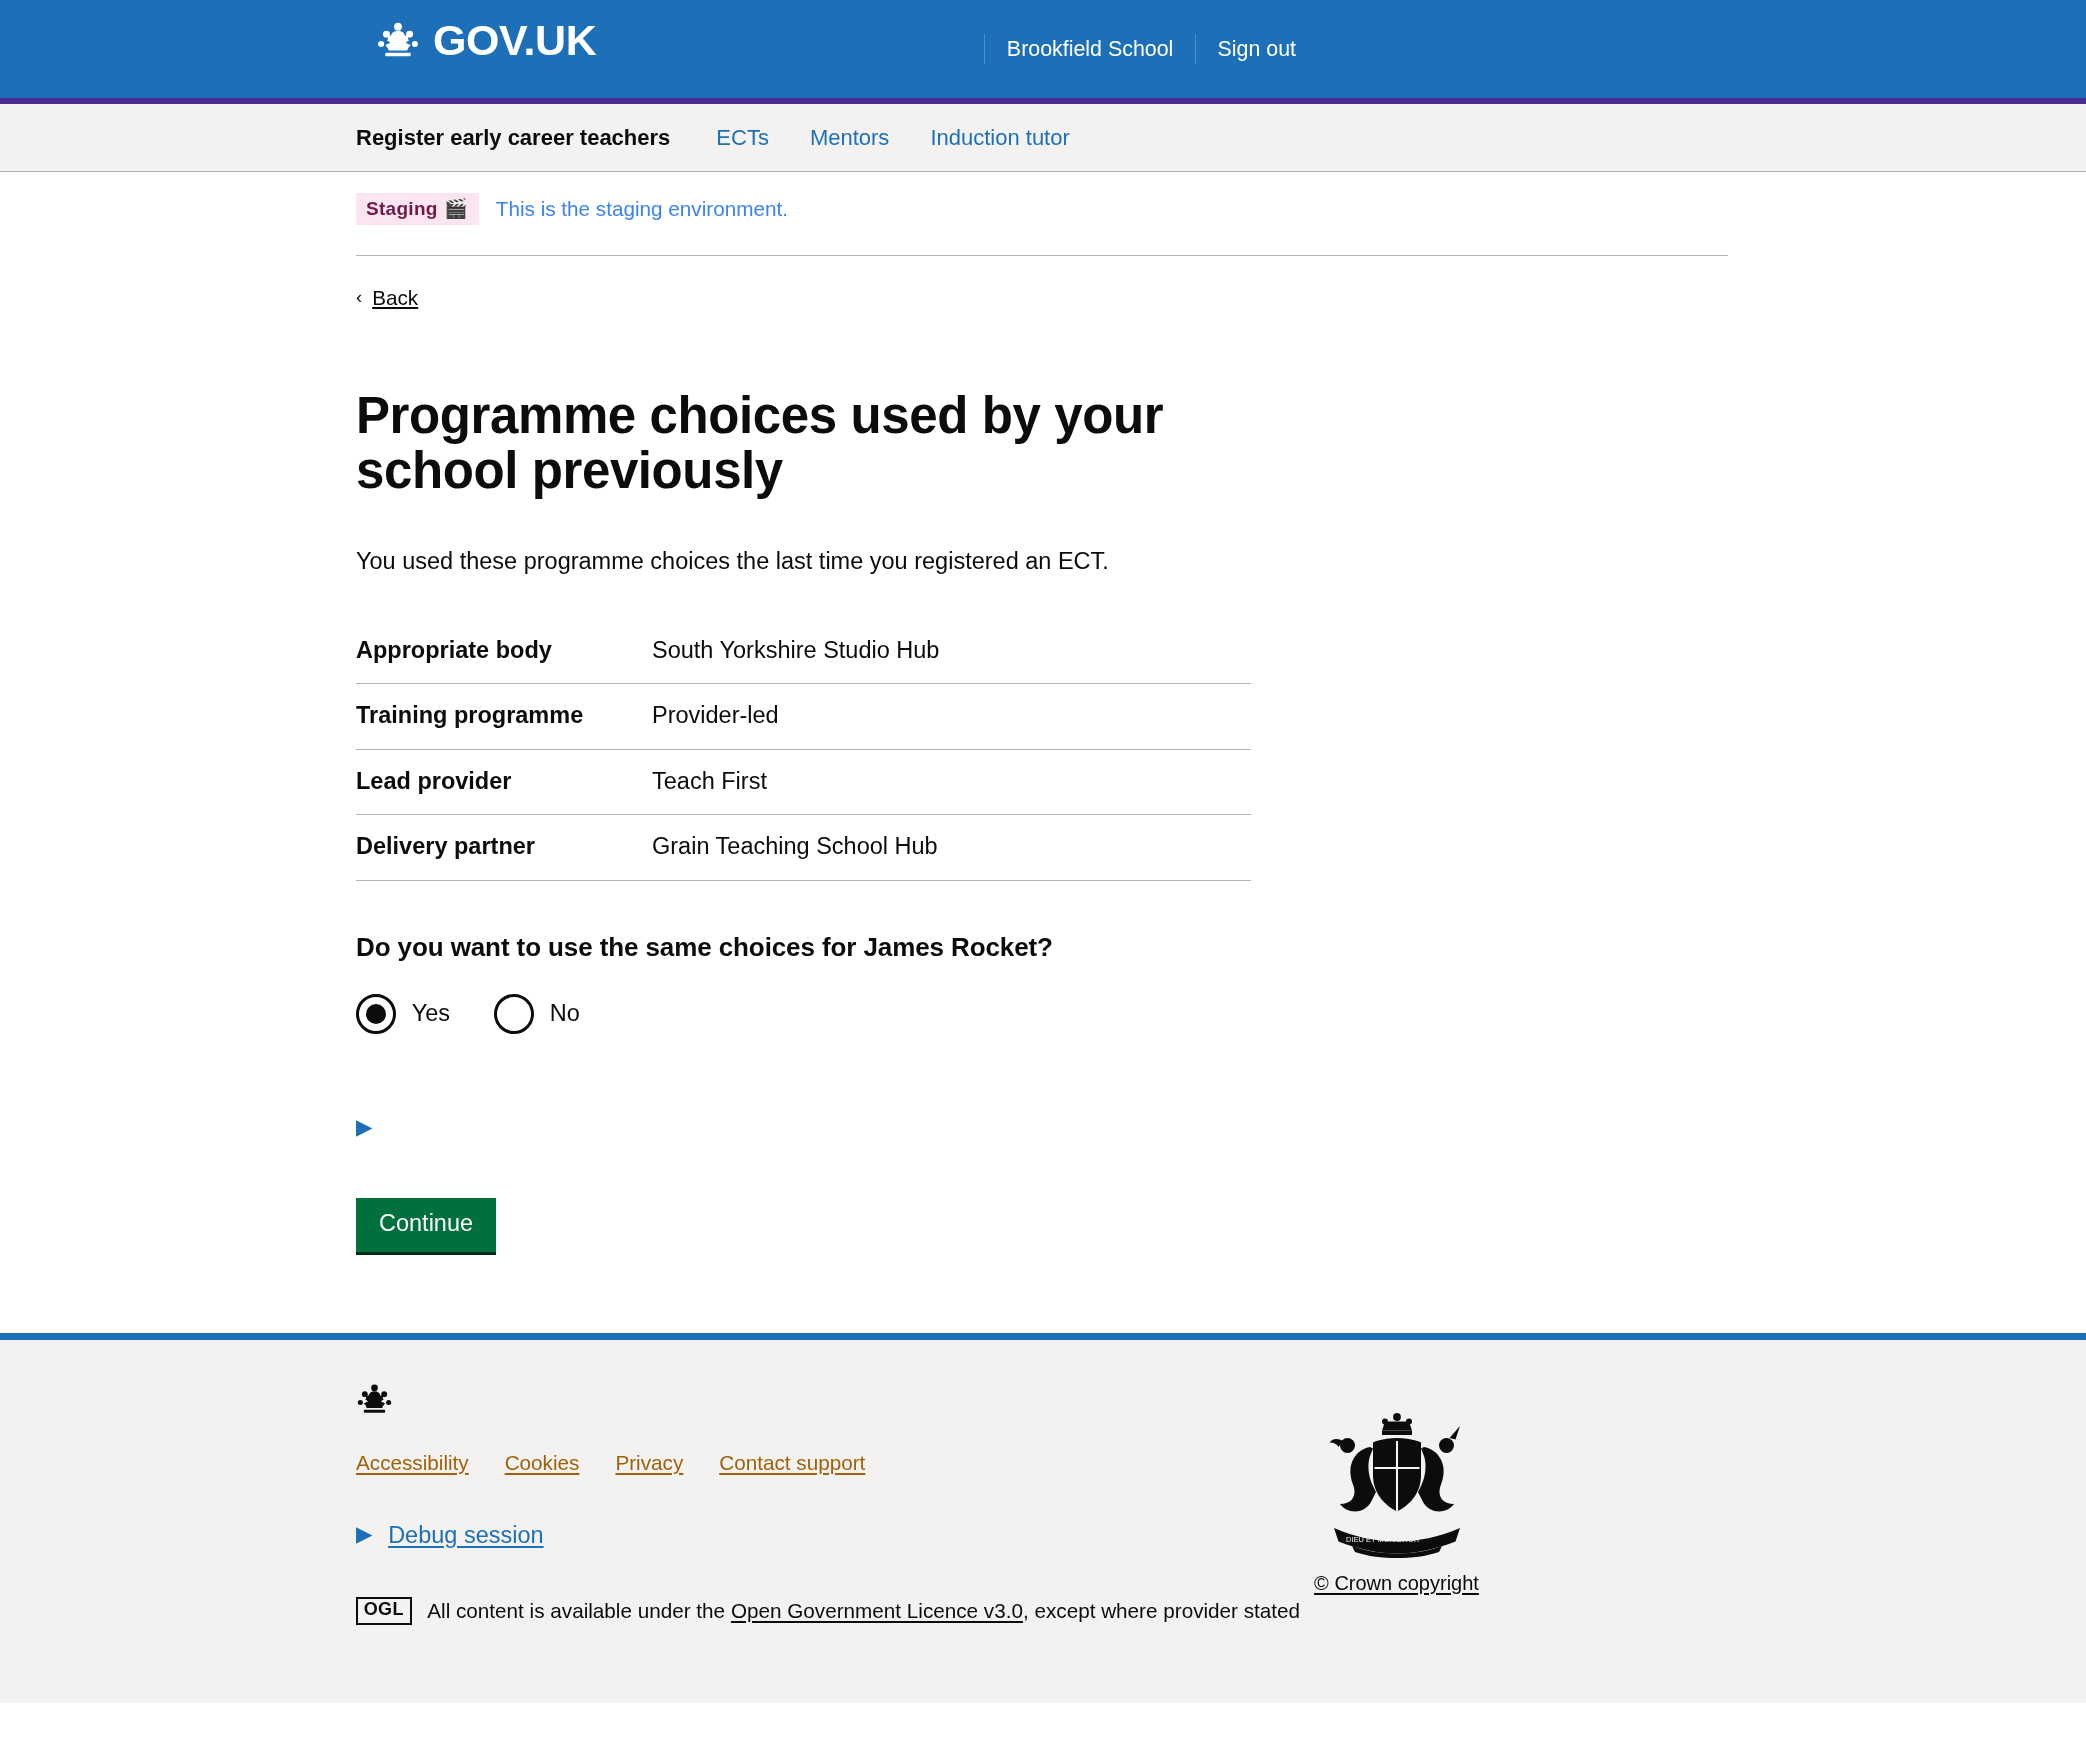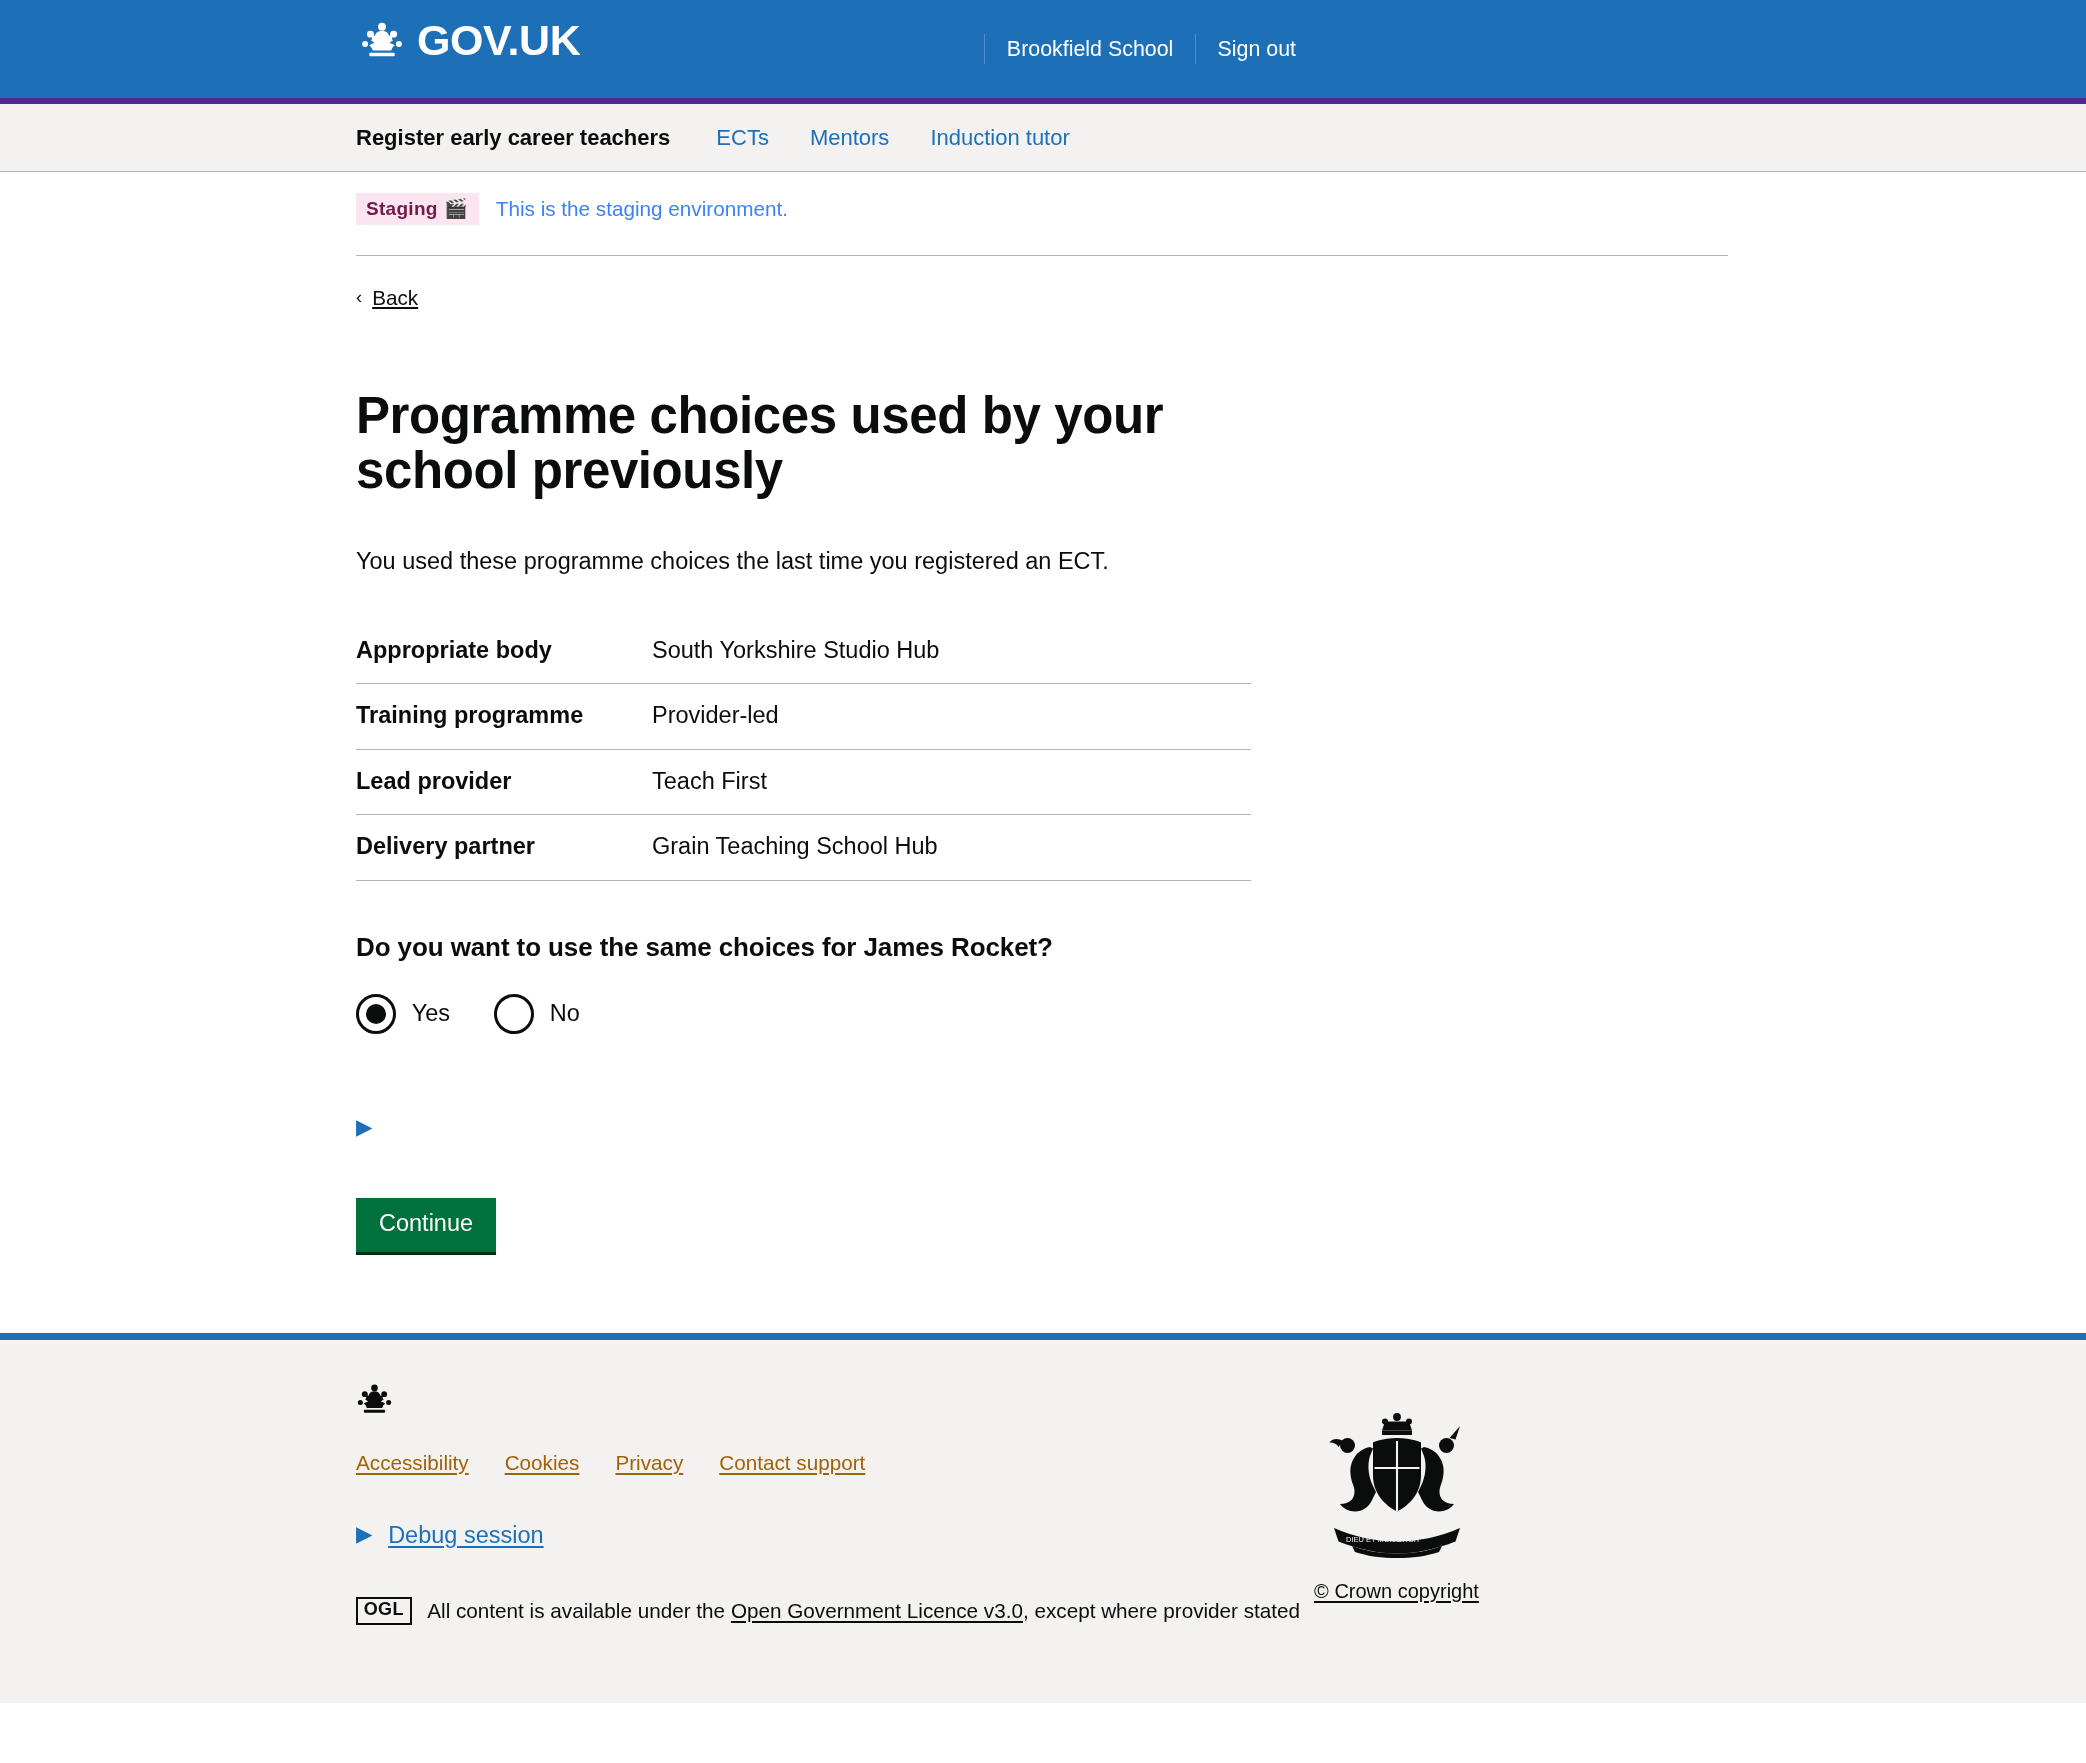--- a/index.html
+++ b/index.html
@@ -18,21 +18,21 @@
     height: 98px;
     position: relative;
   }
   .header-inner {
     width: 2087px;
     height: 98px;
     position: relative;
   }
   .brand {
     position: absolute;
-    left: 360px;
+    left: 376px;
     top: 18.5px;
     display: flex;
     align-items: center;
     gap: 13px;
     text-decoration: none;
   }
   .crown {
     width: 44px;
     height: 37px;
     display: block;
@@ -355,21 +355,21 @@
   .crest-block {
     position: absolute;
     right: 264px;
     top: 27px;
     text-align: center;
     width: 185px;
   }
   .crest-img { width: 180px; height: 150px; display:block; margin: 0 auto; }
   .crown-copyright {
     display: inline-block;
-    margin-top: 19px;
+    margin-top: 11px;
     font-size: 20px;
     color: #0b0c0c;
     text-decoration: underline;
     text-underline-offset: 2.9px;
   }
 </style>
 </head>
 <body>
 
 <div class="govuk-header">

